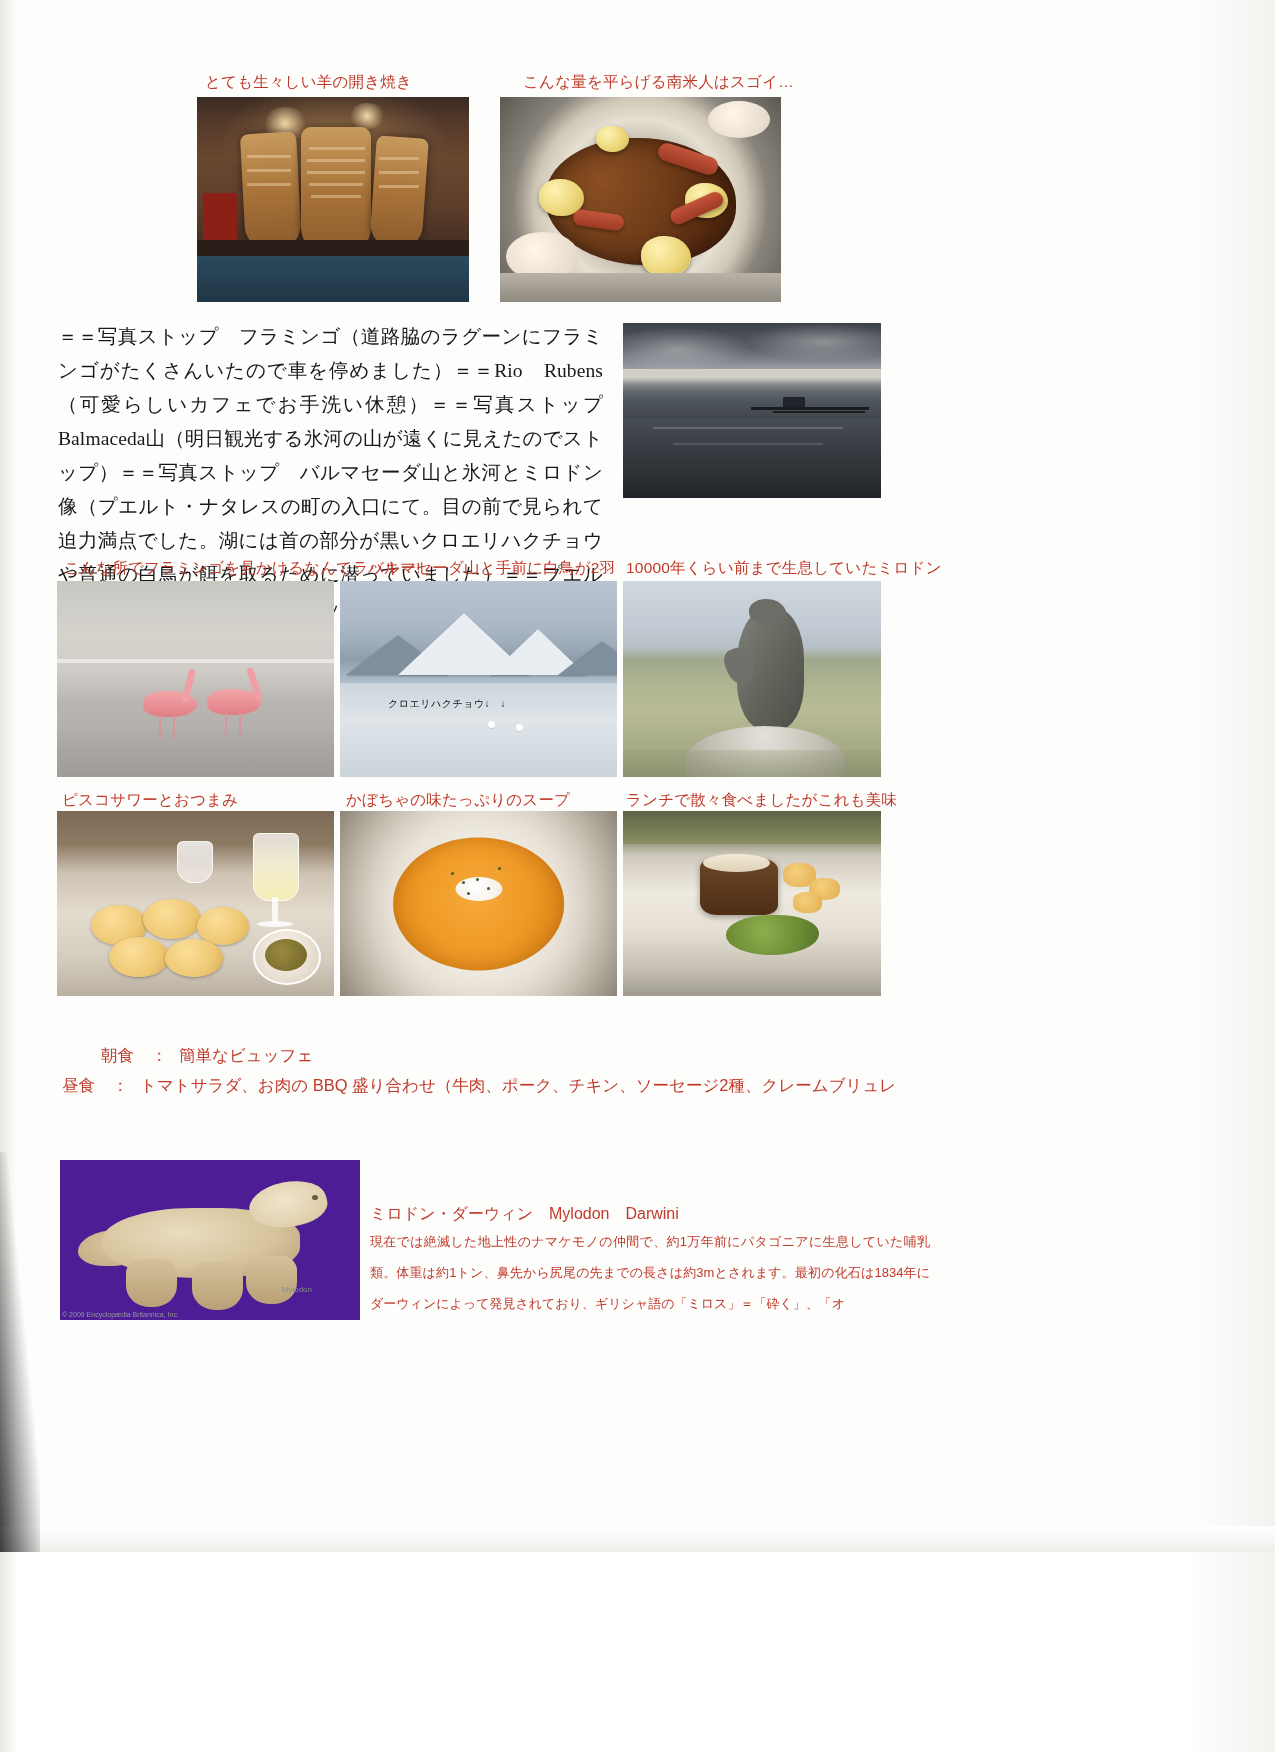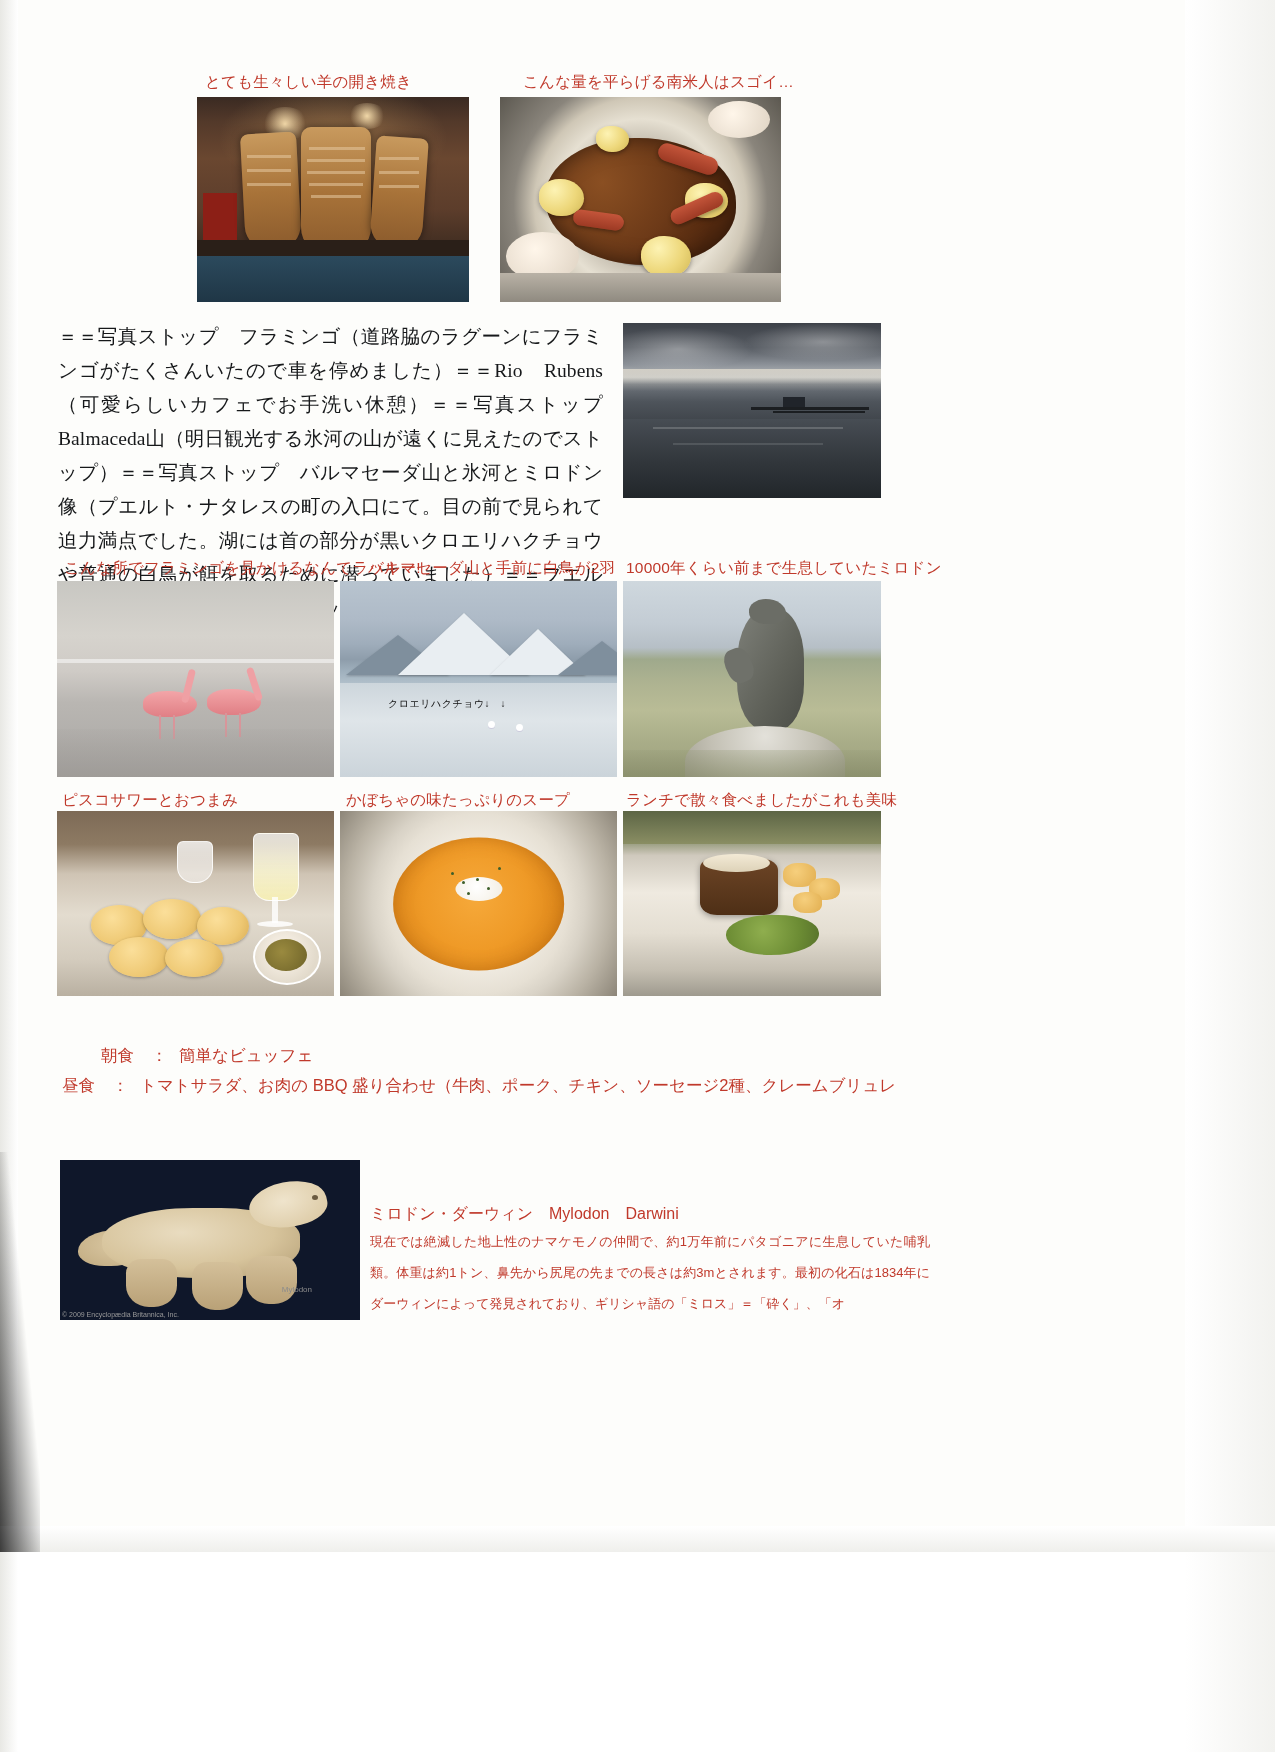--- a/index.html
+++ b/index.html
@@ -264,21 +264,21 @@
     background: radial-gradient(circle at 40% 40%, #8fae4e, #6c8c34 60%, #55702a);
   }
   .potwedge {
     position:absolute; border-radius:42%;
     background: radial-gradient(circle at 40% 35%, #f6cf7d, #e1ad4e);
   }
 
   
   .p-mylo-ill {
     position:absolute;
-    background: #0f172a;
+    background: #4c1d95;
   }
   .ill-body {
     position:absolute; left:14%; top:30%; width:66%; height:44%;
     border-radius: 46% 40% 44% 48%;
     background: radial-gradient(ellipse at 40% 35%, #e9dcc0, #d7c49c 55%, #bda87f 85%);
   }
   .ill-head {
     position:absolute; left:63%; top:14%; width:26%; height:28%;
     border-radius: 48% 52% 40% 55%;
     background: radial-gradient(ellipse at 45% 40%, #efe4cc, #d9c69f);

